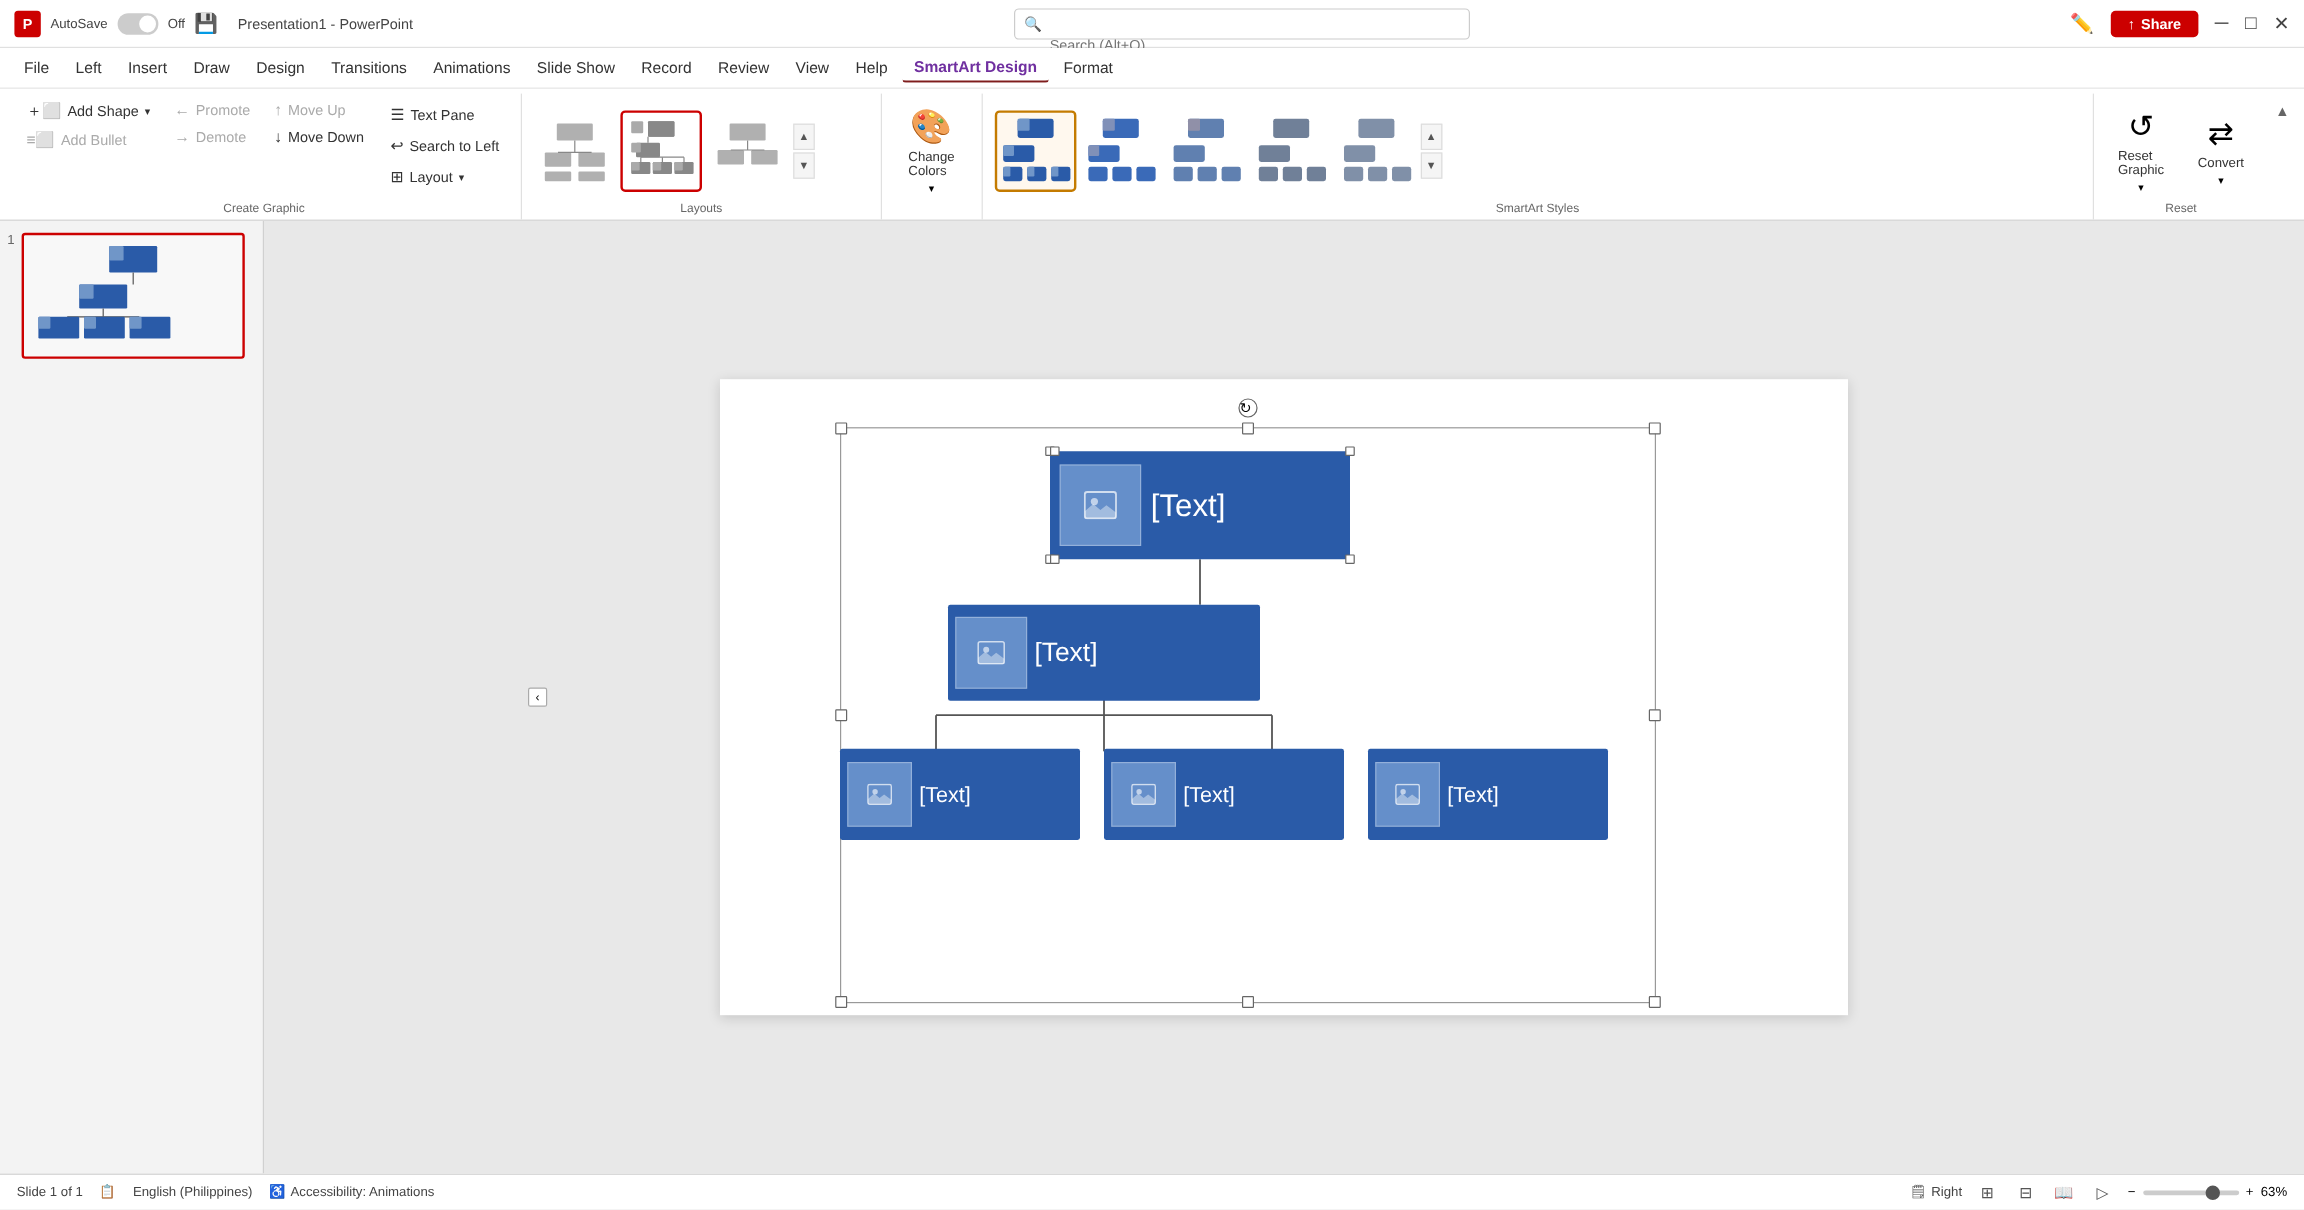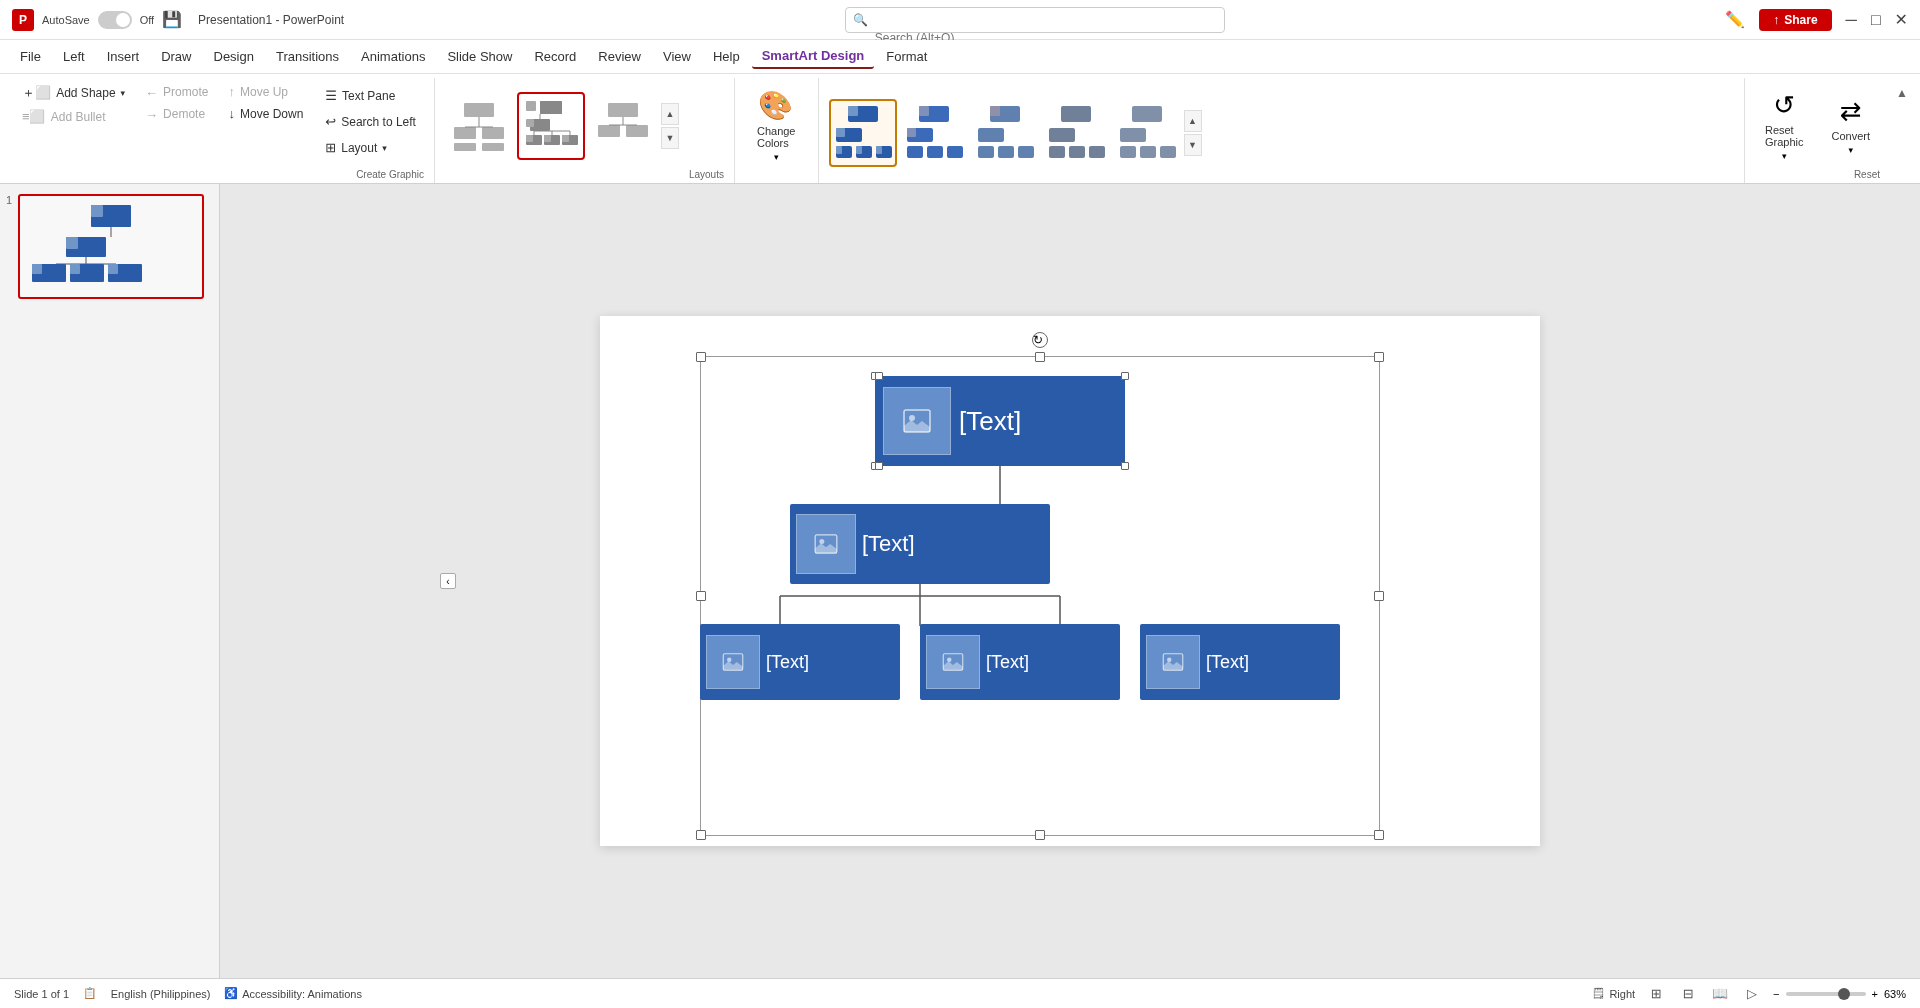--- a/index.html
+++ b/index.html
@@ -25,21 +25,21 @@
     
     .menu-bar { height: 34px; background: #fff; display: flex; align-items: center; padding: 0 10px; border-bottom: 1px solid #e0e0e0; gap: 2px; }
     .menu-item { padding: 4px 10px; font-size: 13px; cursor: pointer; border-radius: 3px; color: #333; }
     .menu-item.active { color: #c00; font-weight: 600; border-bottom: 2px solid #7f1d1d; }
     .menu-item.smartart { color: #7030a0; font-weight: 600; }
     .menu-item.format-tab { color: #333; font-weight: 500; }
 
     
     .ribbon { height: 110px; background: #fff; border-bottom: 1px solid #d0d0d0; display: flex; align-items: stretch; padding: 4px 6px 0; gap: 0; }
     .ribbon-group { display: flex; flex-direction: column; align-items: flex-start; padding: 0 10px; border-right: 1px solid #e0e0e0; }
-    .ribbon-group-label { font-size: 10px; color: #666; text-align: right; width: 100%; margin-top: auto; padding-bottom: 3px; }
+    .ribbon-group-label { font-size: 10px; color: #666; text-align: center; width: 100%; margin-top: auto; padding-bottom: 3px; }
     .ribbon-content { display: flex; align-items: flex-start; gap: 4px; flex: 1; padding-top: 4px; }
 
     
     .create-graphic { display: flex; flex-direction: column; gap: 3px; }
     .ribbon-btn-small { display: flex; align-items: center; gap: 5px; padding: 2px 6px; cursor: pointer; border-radius: 3px; font-size: 12px; color: #333; }
     .ribbon-btn-small.disabled { color: #aaa; cursor: default; }
     .btn-icon { font-size: 13px; }
 
     .promote-demote { display: flex; flex-direction: column; gap: 3px; }
     .move-up-down { display: flex; flex-direction: column; gap: 3px; }
@@ -339,20 +339,21 @@
           <rect x="4" y="44" width="16" height="12" fill="#8090a8" rx="2"></rect>
           <rect x="24" y="44" width="16" height="12" fill="#8090a8" rx="2"></rect>
           <rect x="44" y="44" width="16" height="12" fill="#8090a8" rx="2"></rect>
         </svg>
       </div>
       <div class="layout-arrows">
         <div class="arrow-btn">▲</div>
         <div class="arrow-btn">▼</div>
       </div>
     </div>
+    <div class="ribbon-group-label">SmartArt Styles</div>
   </div>
 
   <div class="reset-group" style="min-width:140px;">
     <div class="reset-group-content">
       <div class="reset-btn">
         <span class="reset-icon">↺</span>
         <span class="btn-label">Reset<br>Graphic</span>
         <span style="font-size:9px;">▾</span>
       </div>
       <div class="convert-btn">

